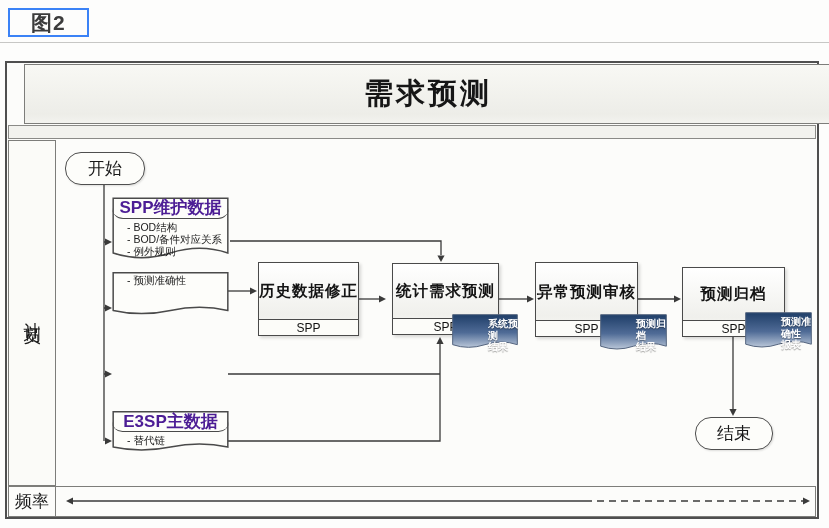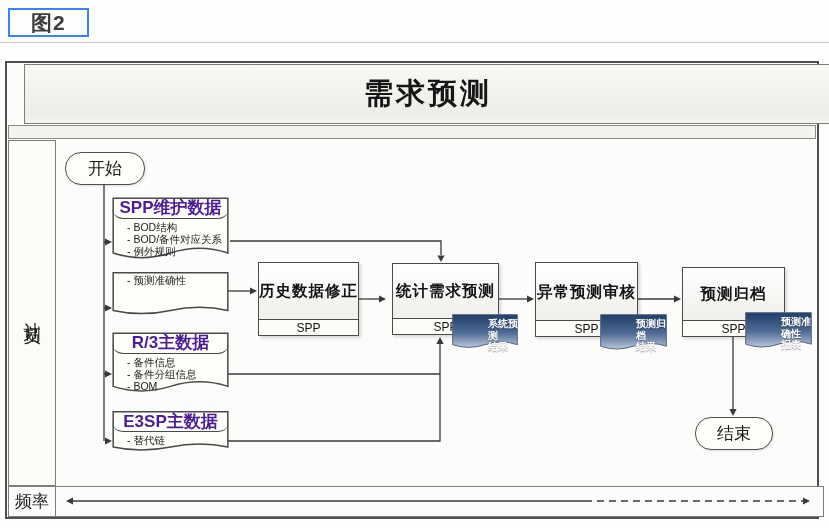--- a/index.html
+++ b/index.html
@@ -17,21 +17,21 @@
   .hdr{position:absolute;left:17px;top:1px;width:806px;height:58px;border:1px solid #7d7d7a;
        background:linear-gradient(180deg,#f8f8f4 0%,#ededE8 85%,#f3f3ef 100%);
        display:flex;align-items:center;justify-content:center;
        font-size:29px;font-weight:bold;color:#161616;letter-spacing:3px;}
   .strip{position:absolute;left:1px;top:62px;width:806px;height:12px;border:1px solid #8a8a87;
          background:#f2f2ee;}
   .lane-planner{position:absolute;left:1px;top:77px;width:46px;height:344px;border:1px solid #7d7d7a;
         background:#fbfbf8;display:flex;align-items:center;justify-content:center;
         writing-mode:vertical-rl;text-orientation:upright;font-size:17px;color:#1d1d1d;letter-spacing:3px;}
   .freq-row{position:absolute;left:1px;top:423px;width:806px;height:29px;border:1px solid #7d7d7a;
-        background:#fcfcfa;padding-left:8px;}
+        background:#fcfcfa;}
   .freq-label{position:absolute;left:0;top:0;width:46px;height:29px;border-right:1px solid #7d7d7a;
         display:flex;align-items:center;justify-content:center;font-size:17px;color:#1d1d1d;}
   
   .stadium{position:absolute;border:1.6px solid #4f4f4f;border-radius:16px;background:#fdfdfa;
         display:flex;align-items:center;justify-content:center;font-size:17px;color:#1a1a1a;
         z-index:3;box-shadow:1px 1px 2px rgba(0,0,0,.12);}
   .doc{position:absolute;z-index:3;}
   .doc svg.shape{position:absolute;left:0;top:0;width:100%;height:100%;}
   .doc-path{fill:#fdfdfa;stroke:#4a4a4a;stroke-width:1.5;vector-effect:non-scaling-stroke;}
   .doc-title{position:relative;border-bottom:1.3px solid #4a4a4a;display:flex;align-items:center;
@@ -134,31 +134,20 @@
 
   <div class="doc" style="left:112px;top:272px;width:117px;height:48px">
     <svg class="shape" viewBox="0 0 100 60" preserveAspectRatio="none">
       <path class="doc-path" d="M1,1 L99,1 L99,48 Q75,40 50,48 Q25,56 1,48 Z"></path>
       </svg>
     <div class="doc-items">
       <div class="doc-item">- 预测准确性</div>
     </div>
   </div>
 
-  <div class="doc" style="left:112px;top:332px;width:117px;height:68px">
-    <svg class="shape" viewBox="0 0 100 60" preserveAspectRatio="none">
-      <path class="doc-path" d="M1,1 L99,1 L99,48 Q75,40 50,48 Q25,56 1,48 Z"></path>
-      </svg>
-    <div class="doc-title" style="height:21px">R/3主数据</div>
-    <div class="doc-items">
-      <div class="doc-item">- 备件信息</div>
-      <div class="doc-item">- 备件分组信息</div>
-      <div class="doc-item">- BOM</div>
-    </div>
-  </div>
 
   <div class="doc" style="left:112px;top:411px;width:117px;height:45px">
     <svg class="shape" viewBox="0 0 100 60" preserveAspectRatio="none">
       <path class="doc-path" d="M1,1 L99,1 L99,48 Q75,40 50,48 Q25,56 1,48 Z"></path>
       </svg>
     <div class="doc-title" style="height:20px">E3SP主数据</div>
     <div class="doc-items">
       <div class="doc-item">- 替代链</div>
     </div>
   </div>

